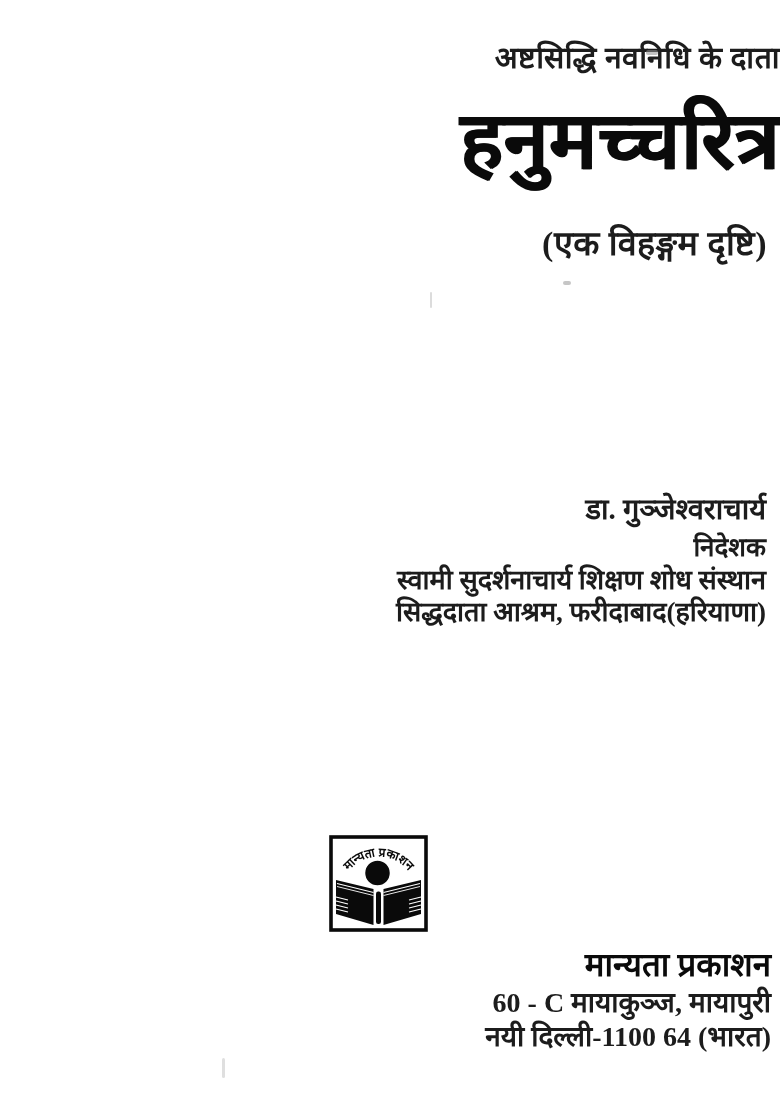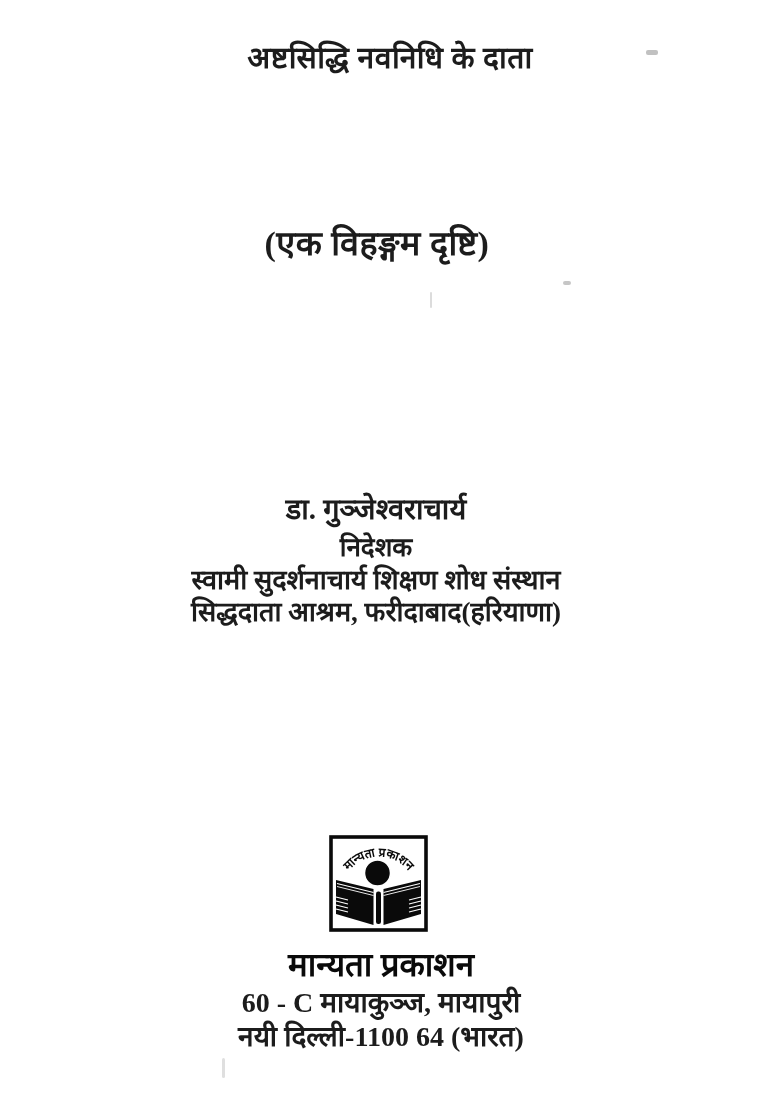--- a/index.html
+++ b/index.html
@@ -15,21 +15,21 @@
     font-family:"Liberation Serif","DejaVu Serif",serif;
     overflow:hidden;
   }
   .page{
     position:relative;
     width:780px;height:1108px;
     background:var(--paper);
   }
   .line{
     position:absolute;left:0;width:780px;
-    text-align:center;white-space:nowrap;
+    text-align:right;white-space:nowrap;
   }
   
   .tagline{
     top:36px;font-size:30px;font-weight:700;letter-spacing:.5px;
   }
   .title{
     top:82px;font-size:80px;font-weight:900;color:var(--ink-heavy);
     text-shadow:1.5px 0 0 currentColor;letter-spacing:1px;
   }
   .subtitle{
@@ -58,20 +58,21 @@
   .speck.s3{left:430px;top:292px;width:2px;height:16px;opacity:.3;}
   .speck.s4{left:222px;top:1058px;width:3px;height:20px;opacity:.28;}
 </style>
 </head>
 <body>
 
 <div class="page">
 
   <div class="line tagline">अष्टसिद्धि नवनिधि के दाता</div>
 
+  <h1 class="line title">हनुमच्चरित्र</h1>
 
   <div class="line subtitle">(एक विहङ्गम दृष्टि)</div>
 
   <div class="line author-name">डा. गुञ्जेश्वराचार्य</div>
   <div class="line author-designation">निदेशक</div>
   <div class="line author-institution">स्वामी सुदर्शनाचार्य शिक्षण शोध संस्थान</div>
   <div class="line author-location">सिद्धदाता आश्रम, फरीदाबाद(हरियाणा)</div>
 
   <svg class="logo" viewBox="0 0 99 97" aria-hidden="true">
     <rect x="2" y="2" width="95" height="93" fill="none" stroke="currentColor" stroke-width="3.6"></rect>

